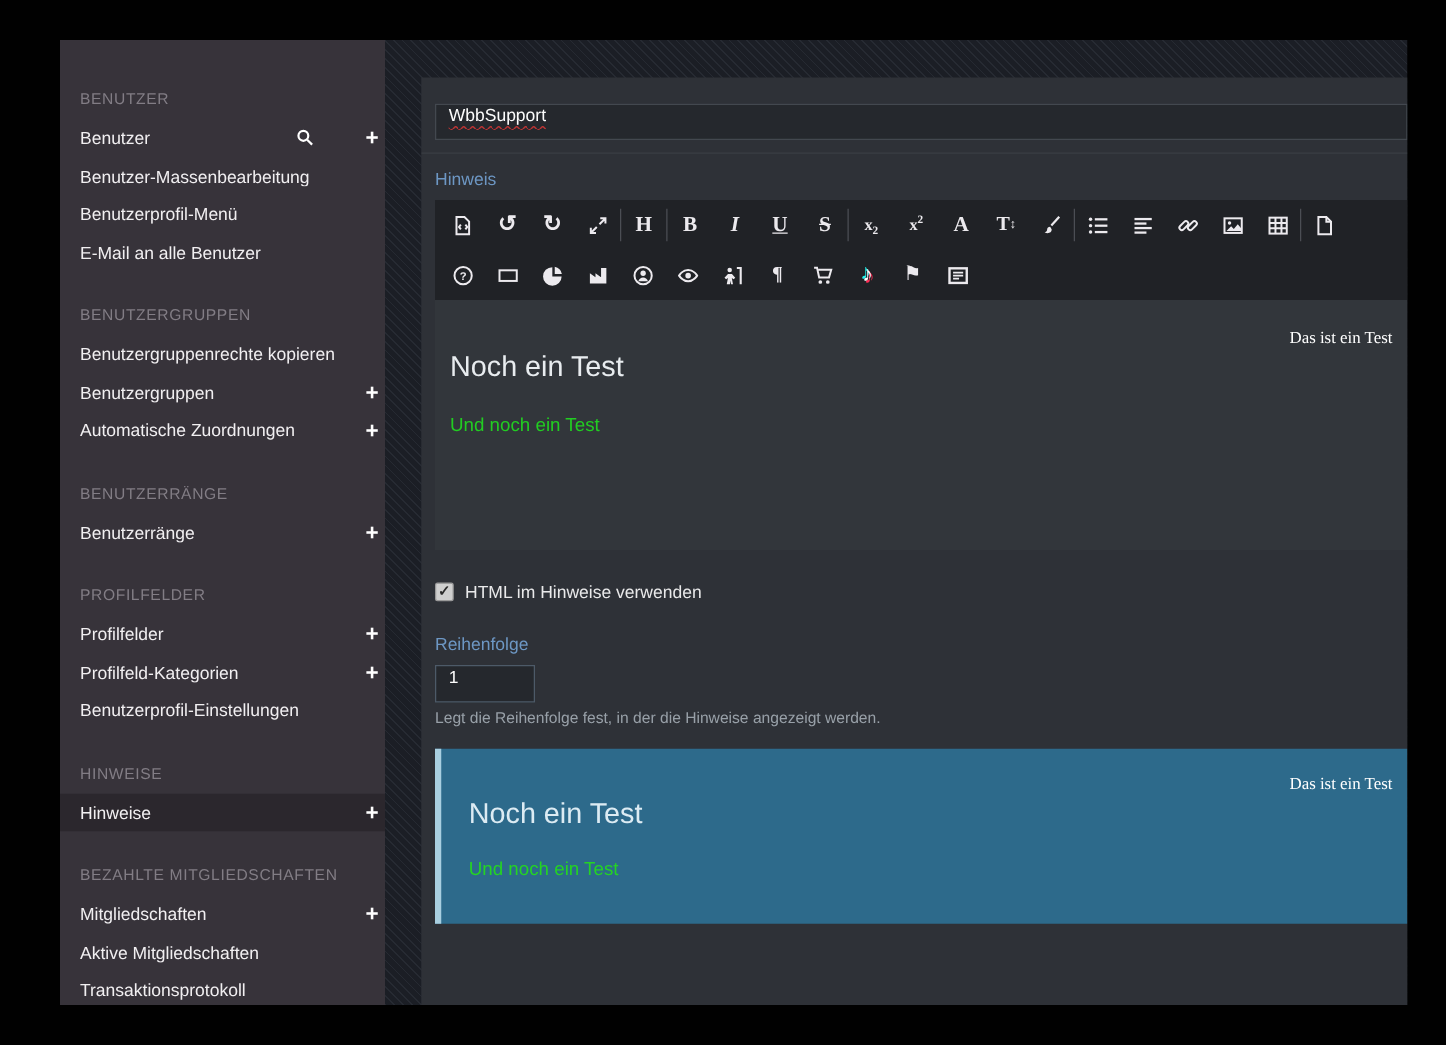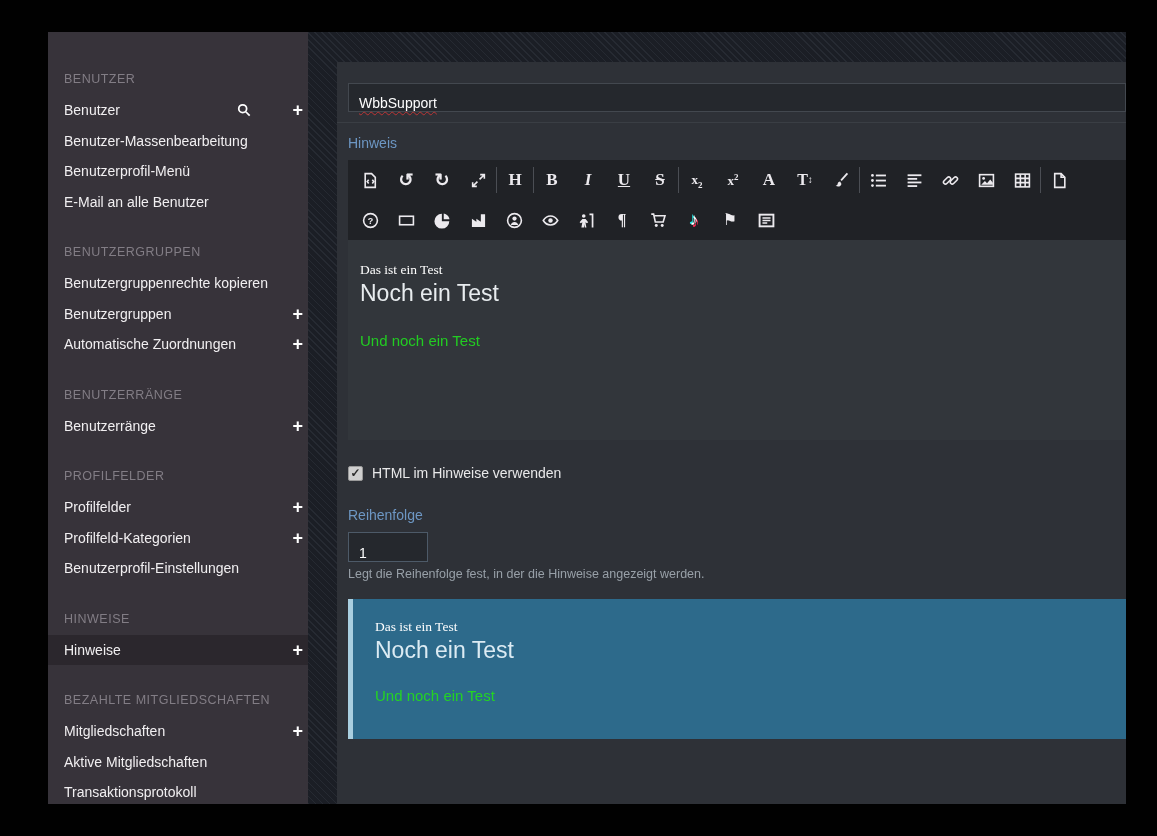--- a/index.html
+++ b/index.html
@@ -36,21 +36,21 @@
     position:absolute;left:276px;top:0;right:0;bottom:0;
     background:repeating-linear-gradient(45deg,#262a32 0 1px,#1b1e25 1px 5px);
   }
   .panel{
     position:absolute;left:29px;top:30px;right:0;bottom:0;
     background:#2e3137;box-sizing:border-box;padding:21px 0 0 11px;overflow:hidden;
   }
   .flabel{display:block;color:#6d97c4;font-size:14px;line-height:16px;margin:0 0 9px 0;}
   .text-input{
     background:#25282d;border:1px solid #43484f;height:29px;box-sizing:border-box;
-    display:flex;align-items:flex-end;padding:0 10px;font-size:14px;color:#fdfdfd;
+    display:flex;align-items:flex-start;padding:0 10px;font-size:14px;color:#fdfdfd;
   }
   .wavy{text-decoration:underline wavy #bb3333 1px;text-underline-offset:3px;}
   .hr{border:0;border-top:1px solid #3a3e44;margin:10px 0 12px -11px;}
 
   
   .toolbar{background:#202226;margin:0;}
   .tb-row{display:flex;height:40px;padding-left:4px;}
   .tb-btn{
     width:36px;height:40px;display:flex;align-items:center;justify-content:center;
     color:#eceaee;cursor:pointer;flex:0 0 auto;
@@ -67,21 +67,21 @@
   .tsize .ar{font-size:10px;vertical-align:2px;}
   .tiktok{
     font-size:17px;font-weight:700;color:#ffffff;line-height:1;
     text-shadow:-1.5px -1.5px 0 #25f4ee,1.5px 1.5px 0 #fe2c55;
   }
   .flagg{font-size:16px;line-height:1;}
   .pil{font-size:16px;font-weight:700;font-family:"Liberation Serif",serif;}
 
   
   .editor-body{background:#32363b;height:200px;box-sizing:border-box;padding:14px 12px;overflow:hidden;}
-  .comic{font-family:cursive;font-size:13.5px;color:#ffffff;margin:8px 0 2px 0;}
+  .comic{font-family:cursive;font-size:13.5px;color:#ffffff;margin:8px 0 2px 0;text-align:right;}
   .bigline{font-weight:300;font-size:23px;line-height:1.2;color:#e8ecef;margin:2px 0 0 0;}
   .greenline{color:#22cc22;font-size:15px;margin:24px 0 0 0;}
 
   
   .checkbox-row{margin-top:25px;display:flex;align-items:center;gap:9px;}
   .checkbox{
     width:15px;height:15px;background:#cfcfcf;border:1px solid #9a9a9a;border-radius:2px;
     display:flex;align-items:center;justify-content:center;box-sizing:border-box;cursor:pointer;
   }
   .tick{color:#2b2b2b;font-size:12px;font-weight:700;line-height:1;}

